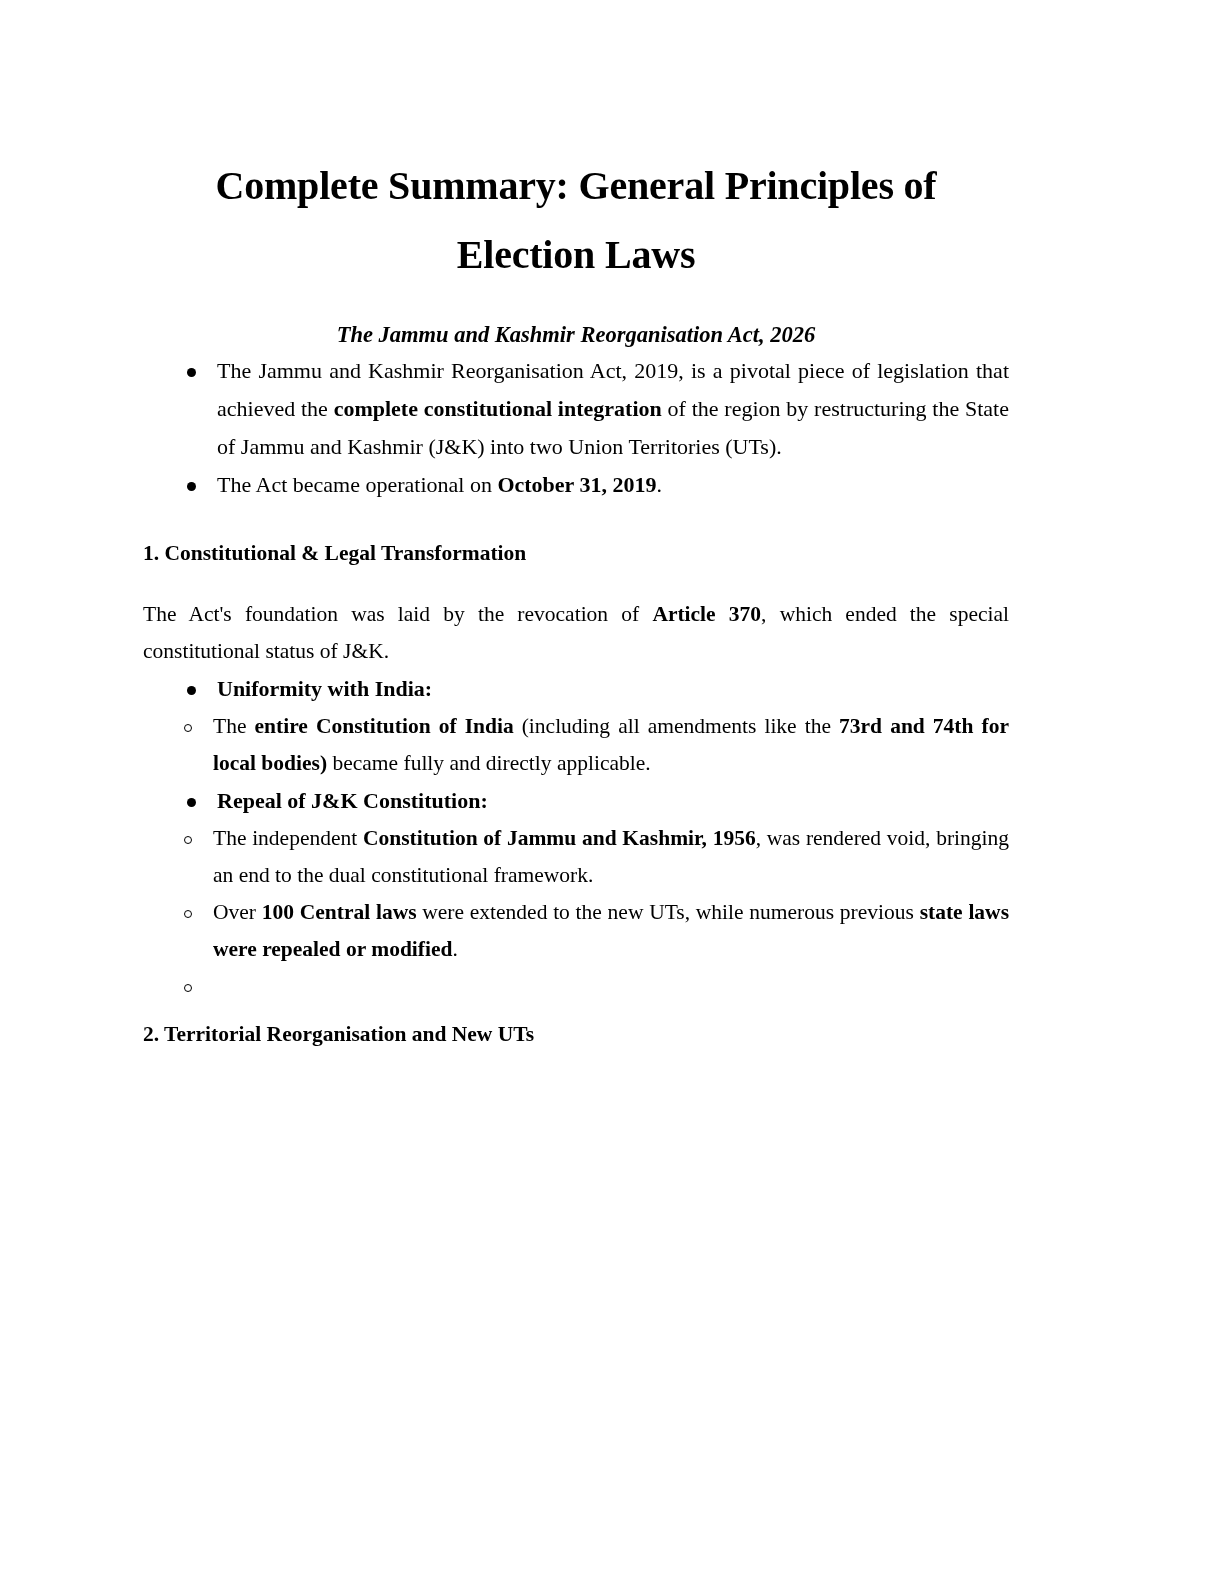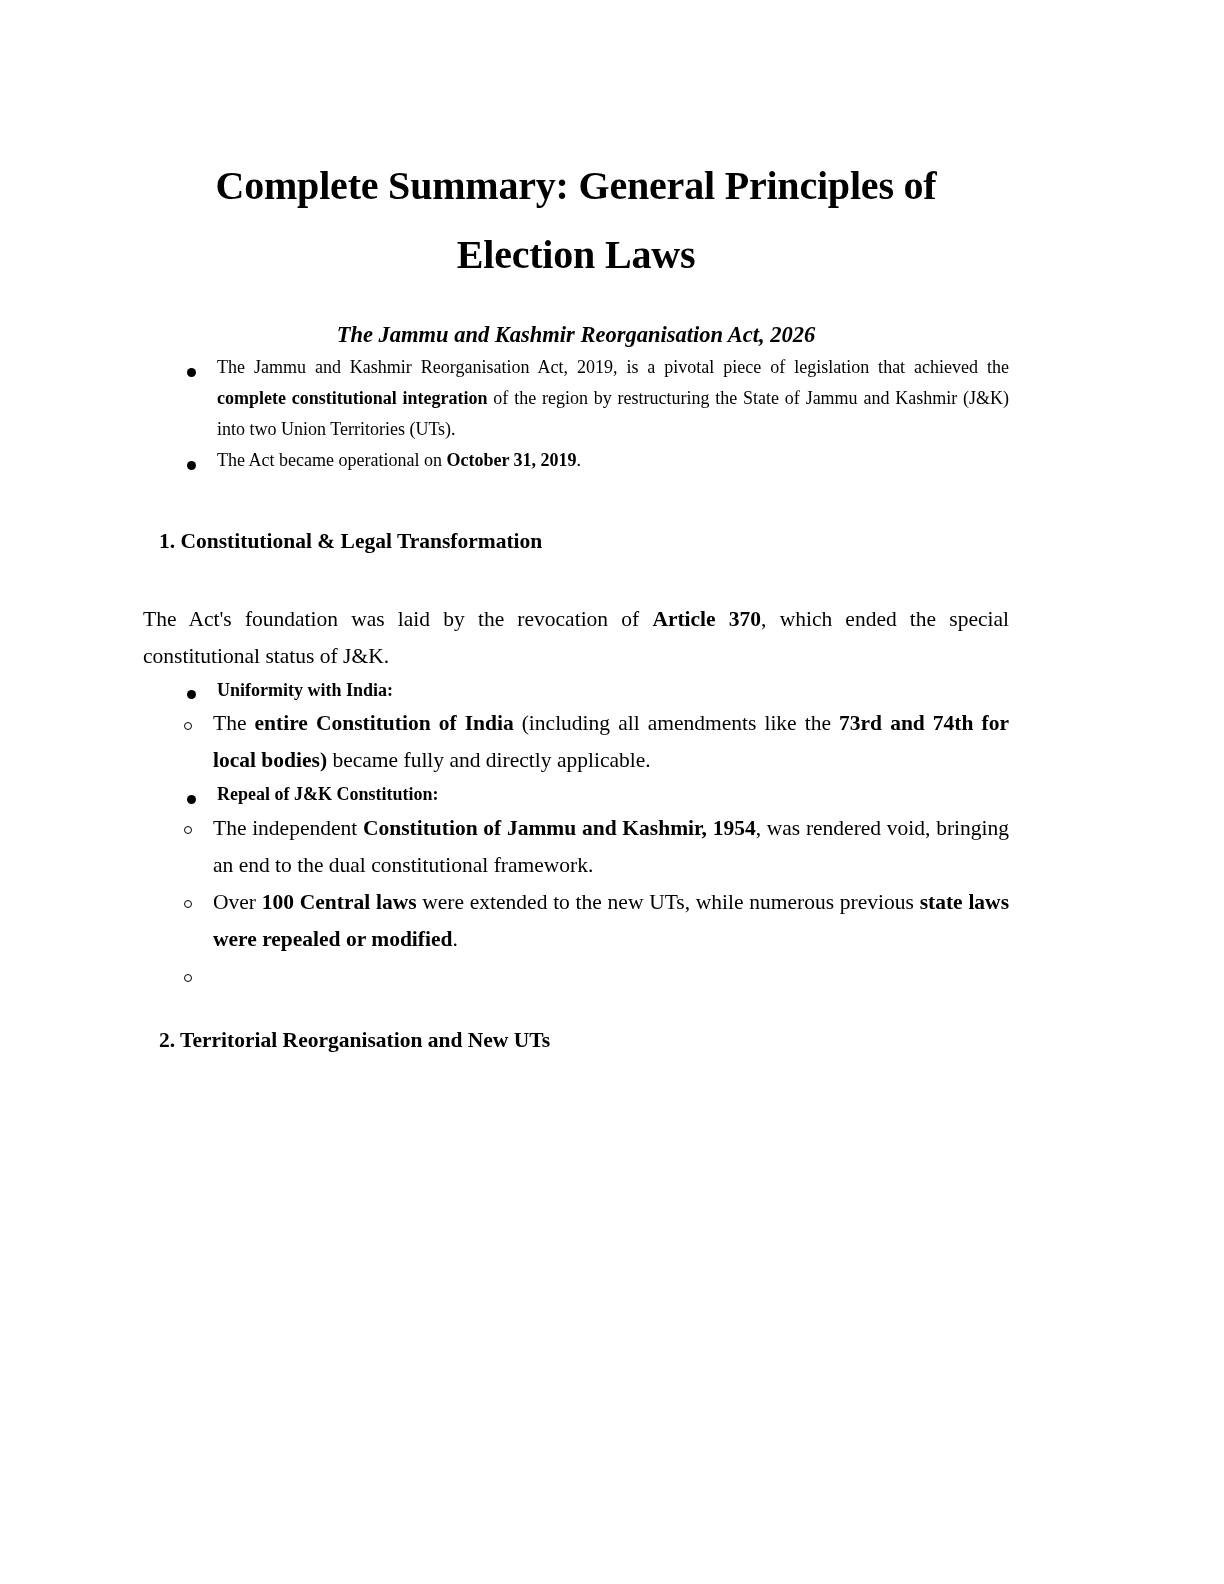--- a/index.html
+++ b/index.html
@@ -40,21 +40,21 @@
     padding-top: 28px;
     font-size: 22.5px;
     line-height: 1.55;
     font-weight: bold;
     font-style: italic;
     text-align: center;
   }
 
   
   .section-heading {
-    margin: 16px;
+    margin: 0;
     font-size: 21.5px;
     line-height: 1.55;
     font-weight: bold;
     text-align: left;
   }
   .sec1 { padding-top: 33px; }
   .sec2 { padding-top: 28px; }
 
   
   .body-para {
@@ -69,21 +69,21 @@
 
   
   ul.lvl1 {
     list-style: none;
     margin: 0;
     padding: 0;
   }
   ul.lvl1 > li {
     position: relative;
     padding-left: 74px;
-    font-size: 18px;
+    font-size: 22px;
     line-height: 1.72;
     text-align: justify;
     text-justify: inter-word;
   }
   ul.lvl1 > li > .marker-disc {
     position: absolute;
     left: 42px;
     top: 0;
     width: 12px;
     text-align: center;
@@ -164,21 +164,21 @@
       <ul class="lvl1 bullet-group">
         <li class="heading-li"><span class="marker-disc"></span><span>Uniformity with India:</span></li>
       </ul>
       <ul class="lvl2 sub-group">
         <li><span class="marker-circle"></span><span><span>The </span><b>entire Constitution of India</b><span> (including all amendments like the </span><b>73rd and 74th for local bodies)</b><span> became fully and directly applicable.</span></span></li>
       </ul>
       <ul class="lvl1 bullet-group-tight">
         <li class="heading-li"><span class="marker-disc"></span><span>Repeal of J&amp;K Constitution:</span></li>
       </ul>
       <ul class="lvl2 sub-group">
-        <li><span class="marker-circle"></span><span><span>The independent </span><b>Constitution of Jammu and Kashmir, 1954</b><span>, was rendered void, bringing an end to the dual constitutional framework.</span></span></li>
+        <li><span class="marker-circle"></span><span><span>The independent </span><b>Constitution of Jammu and Kashmir, 1956</b><span>, was rendered void, bringing an end to the dual constitutional framework.</span></span></li>
       </ul>
       <ul class="lvl2 sub-group">
         <li><span class="marker-circle"></span><span><span>Over </span><b>100 Central laws</b><span> were extended to the new UTs, while numerous previous </span><b>state laws were repealed or modified</b><span>.</span></span></li>
         <li><span class="marker-circle"></span></li>
       </ul>
       <h3 class="section-heading sec2">2. Territorial Reorganisation and New UTs</h3>
     </div>
 
 </div>
 

